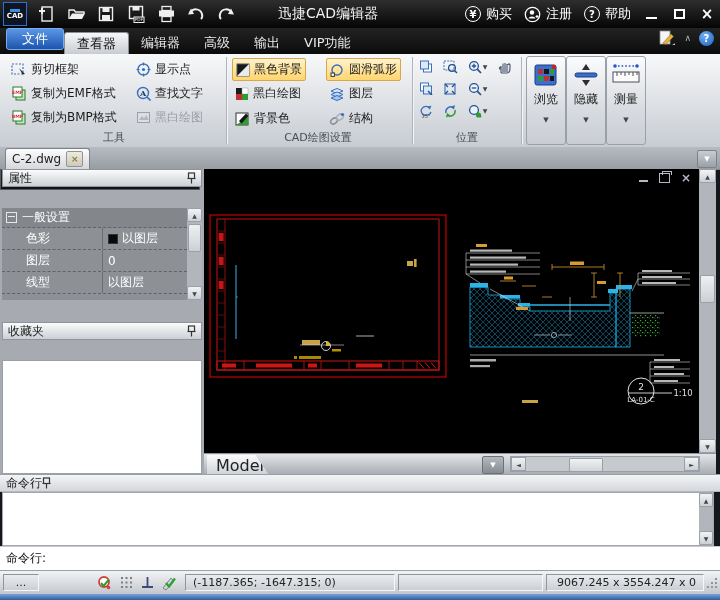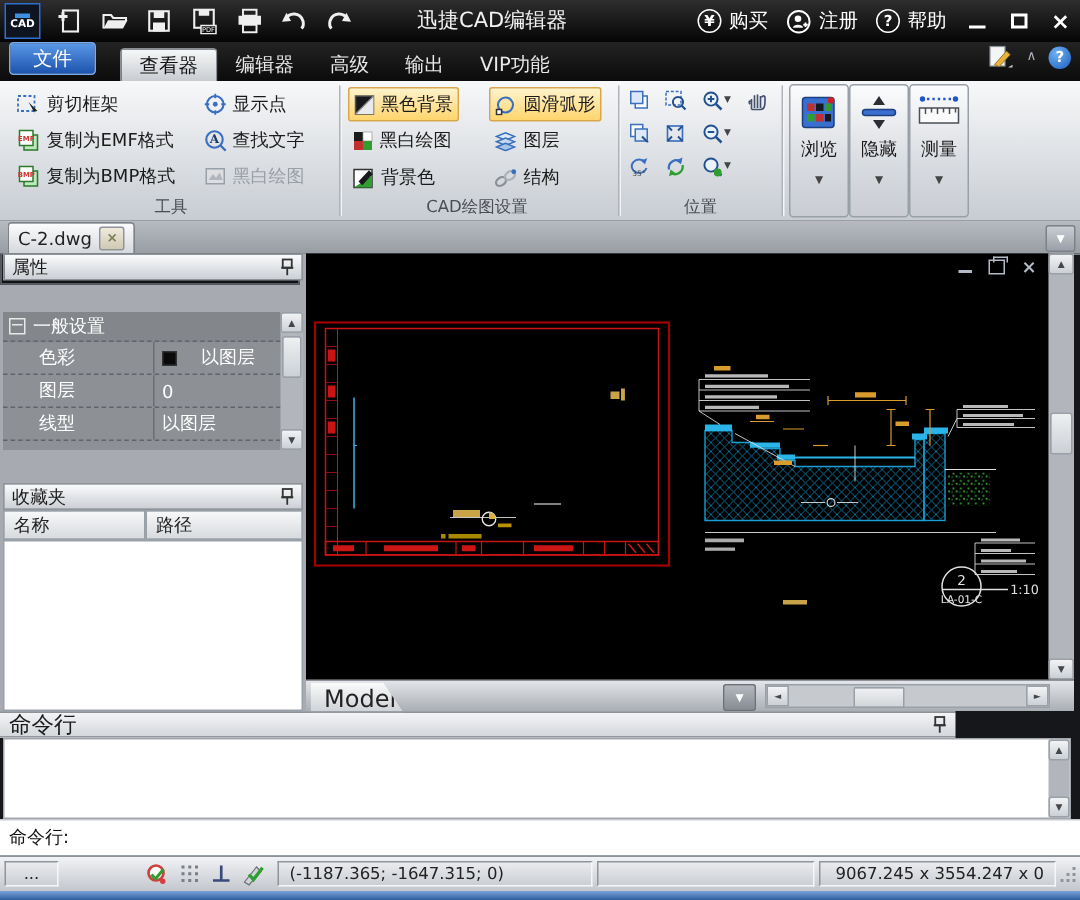--- a/index.html
+++ b/index.html
@@ -70,21 +70,21 @@
     justify-content:space-between;padding:0 5px;font-size:12px;color:#1b1b1b}
   #preset{left:2px;top:18px;width:200px;height:21px;background:linear-gradient(#2a2d31,#101215);
     border:1px solid #54585e;box-sizing:border-box;display:flex;align-items:center;
     justify-content:space-between;padding:0 6px;color:#fff;font-size:12px}
   #preset .pd{font-size:8px;color:#d8dce2}
   #propgrid{left:2px;top:39px;width:200px;height:92px;background:#8d9095}
   .prow{position:absolute;left:0;width:185px;border-bottom:1px dashed #606369;
     display:flex;align-items:center;color:#fff;font-size:12px;box-sizing:border-box}
   .prow .nm{width:100px;padding-left:24px;box-sizing:border-box}
   .prow .vl{flex:1;border-left:1px solid #6a6d73;padding-left:5px;height:100%;
-    display:flex;align-items:center;gap:16px}
+    display:flex;align-items:center;gap:4px}
   #psec{height:20px;background:#83868b}
   .minusbox{width:9px;height:9px;border:1px solid #e8e8e8;margin:0 5px 0 4px;position:relative}
   .minusbox::after{content:"";position:absolute;left:1px;right:1px;top:3px;height:1px;background:#e8e8e8}
   .swatch{width:8px;height:8px;background:#0a0a0a;border:1px solid #333}
   .vscr{position:absolute;background:#b2b6bc}
   .scrbtn{position:absolute;left:0;width:100%;height:14px;background:linear-gradient(#f2f3f5,#ccd0d5);
     border:1px solid #9aa0a8;box-sizing:border-box;border-radius:2px;display:flex;align-items:center;
     justify-content:center;font-size:6px;color:#44474c}
   .scrthumb{position:absolute;left:1px;right:1px;background:linear-gradient(#eef0f2,#ccd0d5);
     border:1px solid #9aa0a8;border-radius:2px}
@@ -108,23 +108,23 @@
     display:flex;align-items:center;padding-left:9px;box-sizing:border-box}
   #model-drop{position:absolute;left:278px;top:2px;width:20px;height:16px;
     background:linear-gradient(#b4b8be,#878c93);border:1px solid #6d7177;border-radius:2px;
     color:#fff;font-size:7px;display:flex;align-items:center;justify-content:center}
   #hscroll{position:absolute;left:306px;top:2px;width:190px;height:16px;background:#c6cacf;border:1px solid #9aa0a8;box-sizing:border-box}
   .hbtn{position:absolute;top:0;width:15px;height:14px;background:linear-gradient(#f2f3f5,#ccd0d5);
     border:1px solid #9aa0a8;box-sizing:border-box;font-size:6px;color:#44474c;display:flex;align-items:center;justify-content:center}
   #hthumb{position:absolute;left:58px;top:1px;width:32px;height:12px;background:linear-gradient(#f0f1f3,#d2d5d9);
     border:1px solid #98a0a8;border-radius:1px}
   
-  #cmdheader{left:0;top:474px;width:637px;height:18px;background:linear-gradient(#f3f4f6,#d4d7db);
+  #cmdheader{left:0;top:474px;width:720px;height:18px;background:linear-gradient(#f3f4f6,#d4d7db);
     border-top:1px solid #9aa0a8;border-bottom:1px solid #b4b8be;box-sizing:border-box;
-    display:flex;align-items:center;justify-content:space-between;padding:0 6px;font-size:15px;color:#1b1b1b}
+    display:flex;align-items:center;padding:0 6px;font-size:12px;color:#1b1b1b}
   #cmdhistory{left:2px;top:492px;width:712px;height:54px;background:#fff;border:1px solid #a3a7ad;box-sizing:border-box}
   #cmdinput{left:0;top:546px;width:720px;height:24px;background:#fff;border-top:1px solid #c6cacf;
     box-sizing:border-box;display:flex;align-items:center;font-size:12px;color:#111;padding-left:6px}
   
   #statusbar{left:0;top:570px;width:720px;height:24px;background:linear-gradient(#f2f3f5,#c3c7cd);
     border-top:1px solid #9aa0a8;box-sizing:border-box;display:flex;align-items:center;font-size:11px;color:#222}
   .scell{height:17px;border:1px solid;border-color:#8f959c #f6f7f8 #f6f7f8 #8f959c;
     display:flex;align-items:center;padding:0 7px;margin-left:3px;box-sizing:border-box;white-space:nowrap}
   #sb-icons{display:flex;align-items:center;gap:6px;margin-left:58px}
   #bluebar{left:0;top:594px;width:720px;height:6px;background:linear-gradient(#7aa2d8,#2f5d9e)}
@@ -210,21 +210,21 @@
         <div id="max-glyph"></div>
       </div>
     <div class="winbtn">
         <span id="close-glyph">×</span>
       </div>
   </div>
 </div>
 
 <div id="menubar" class="abs">
   <div id="file-btn">文件</div>
-  <div class="mtab active" style="margin-left:16px">查看器</div>
+  <div class="mtab active" style="margin-left:0">查看器</div>
   <div class="mtab">编辑器</div>
   <div class="mtab">高级</div>
   <div class="mtab">输出</div>
   <div class="mtab">VIP功能</div>
 </div>
 <div id="menubar-right" class="abs">
   <svg width="18" height="16" viewBox="0 0 18 16">
     <rect x="2" y="1" width="10" height="13" fill="#f4f5f7" stroke="#8a8f96" stroke-width="0.8"></rect>
     <path d="M5,13 L13,4 L15.5,6.5 L8,14.5 Z" fill="#e8b33d" stroke="#8a6a20" stroke-width="0.6"></path>
     <path d="M14,15 l3,-1.8 l0,1.8 Z" fill="#c6cacf"></path>
@@ -494,24 +494,20 @@
       <div class="scrbtn" style="top:78px">▼</div>
     </div>
   </div>
   <div class="phead" style="top:153px">
     <span>收藏夹</span>
     <svg width="9" height="12" viewBox="0 0 9 12">
       <rect x="1.5" y="1" width="6" height="5.5" fill="none" stroke="#333" stroke-width="1.2"></rect>
       <path d="M0.5,6.5 h8 M4.5,6.5 v5" stroke="#333" stroke-width="1.2"></path>
     </svg>
   </div>
-  <div id="favcols" style="top:171px">
-    <div class="favcol" style="width:95px">名称</div>
-    <div class="favcol" style="width:105px">路径</div>
-  </div>
   <div id="favbody" style="top:191px;height:114px"></div>
 </div>
 
 <div id="canvas" class="abs">
   <svg viewBox="0 0 495 284" width="495" height="284">
     <defs>
       <pattern id="xh" width="6" height="6" patternUnits="userSpaceOnUse">
         <path d="M0,6 L6,0 M0,0 L6,6" stroke="#0f7fae" stroke-width="0.55"></path>
       </pattern>
       <pattern id="gs" width="5" height="5" patternUnits="userSpaceOnUse">

